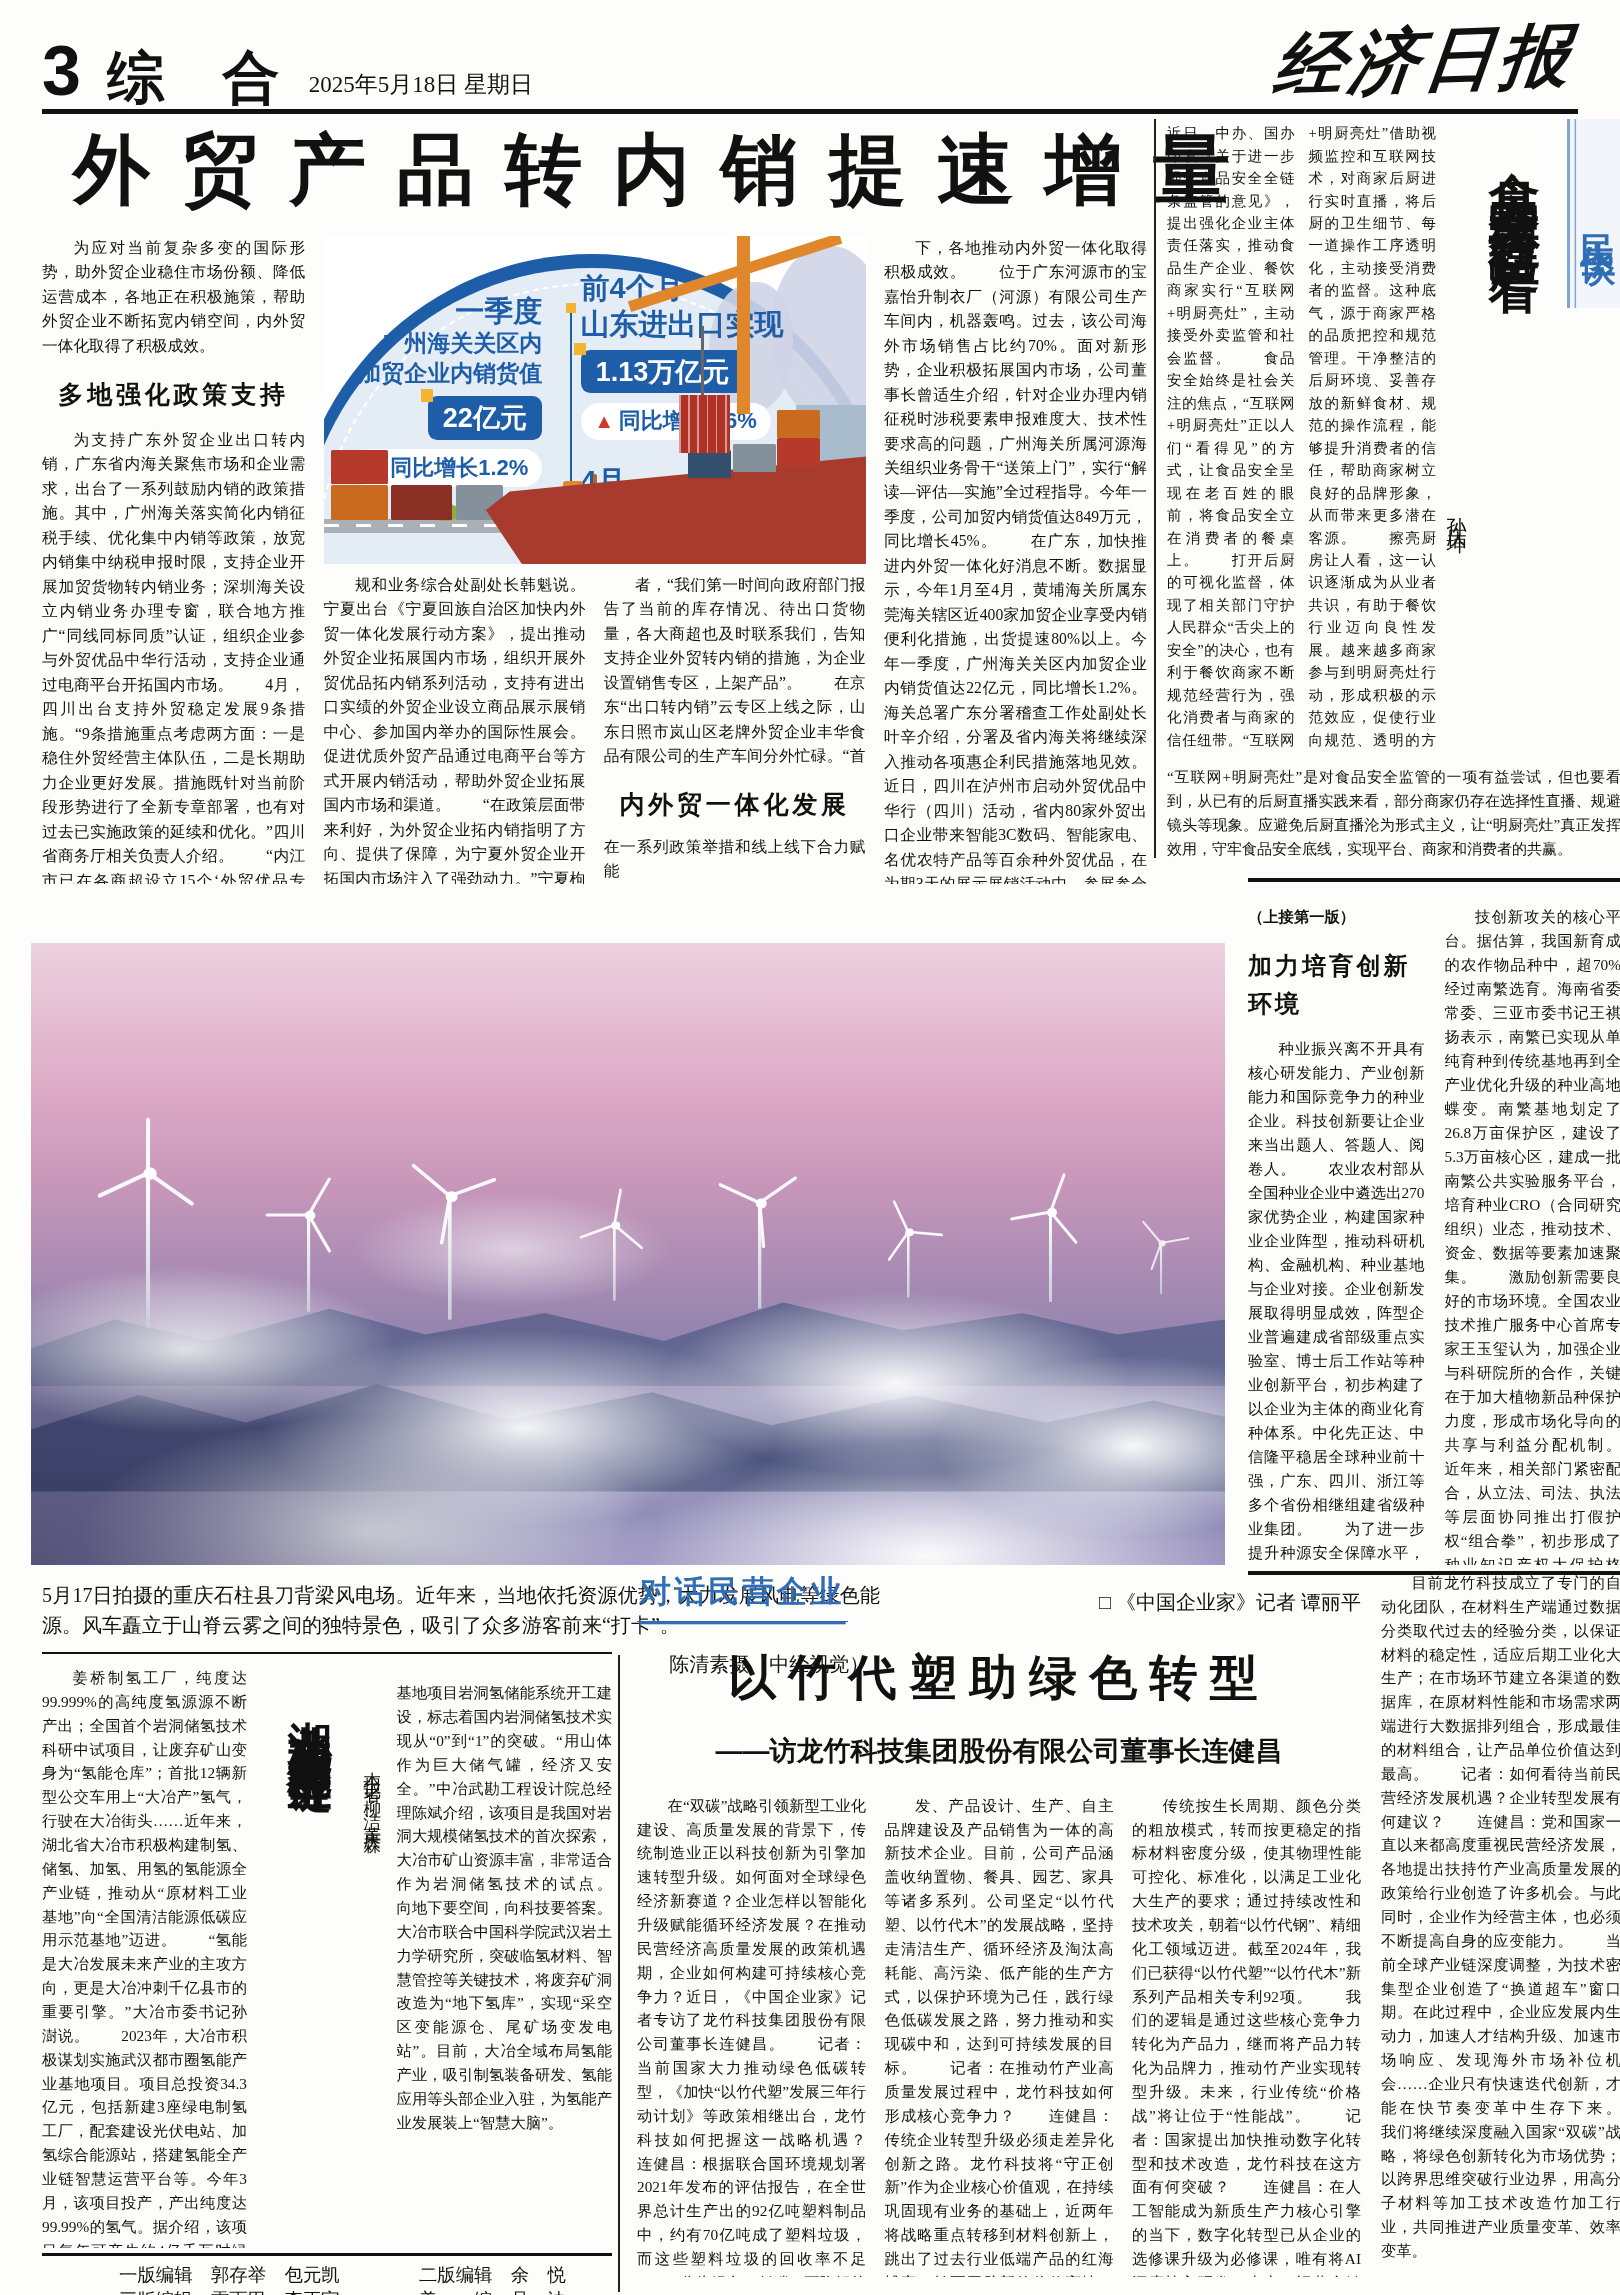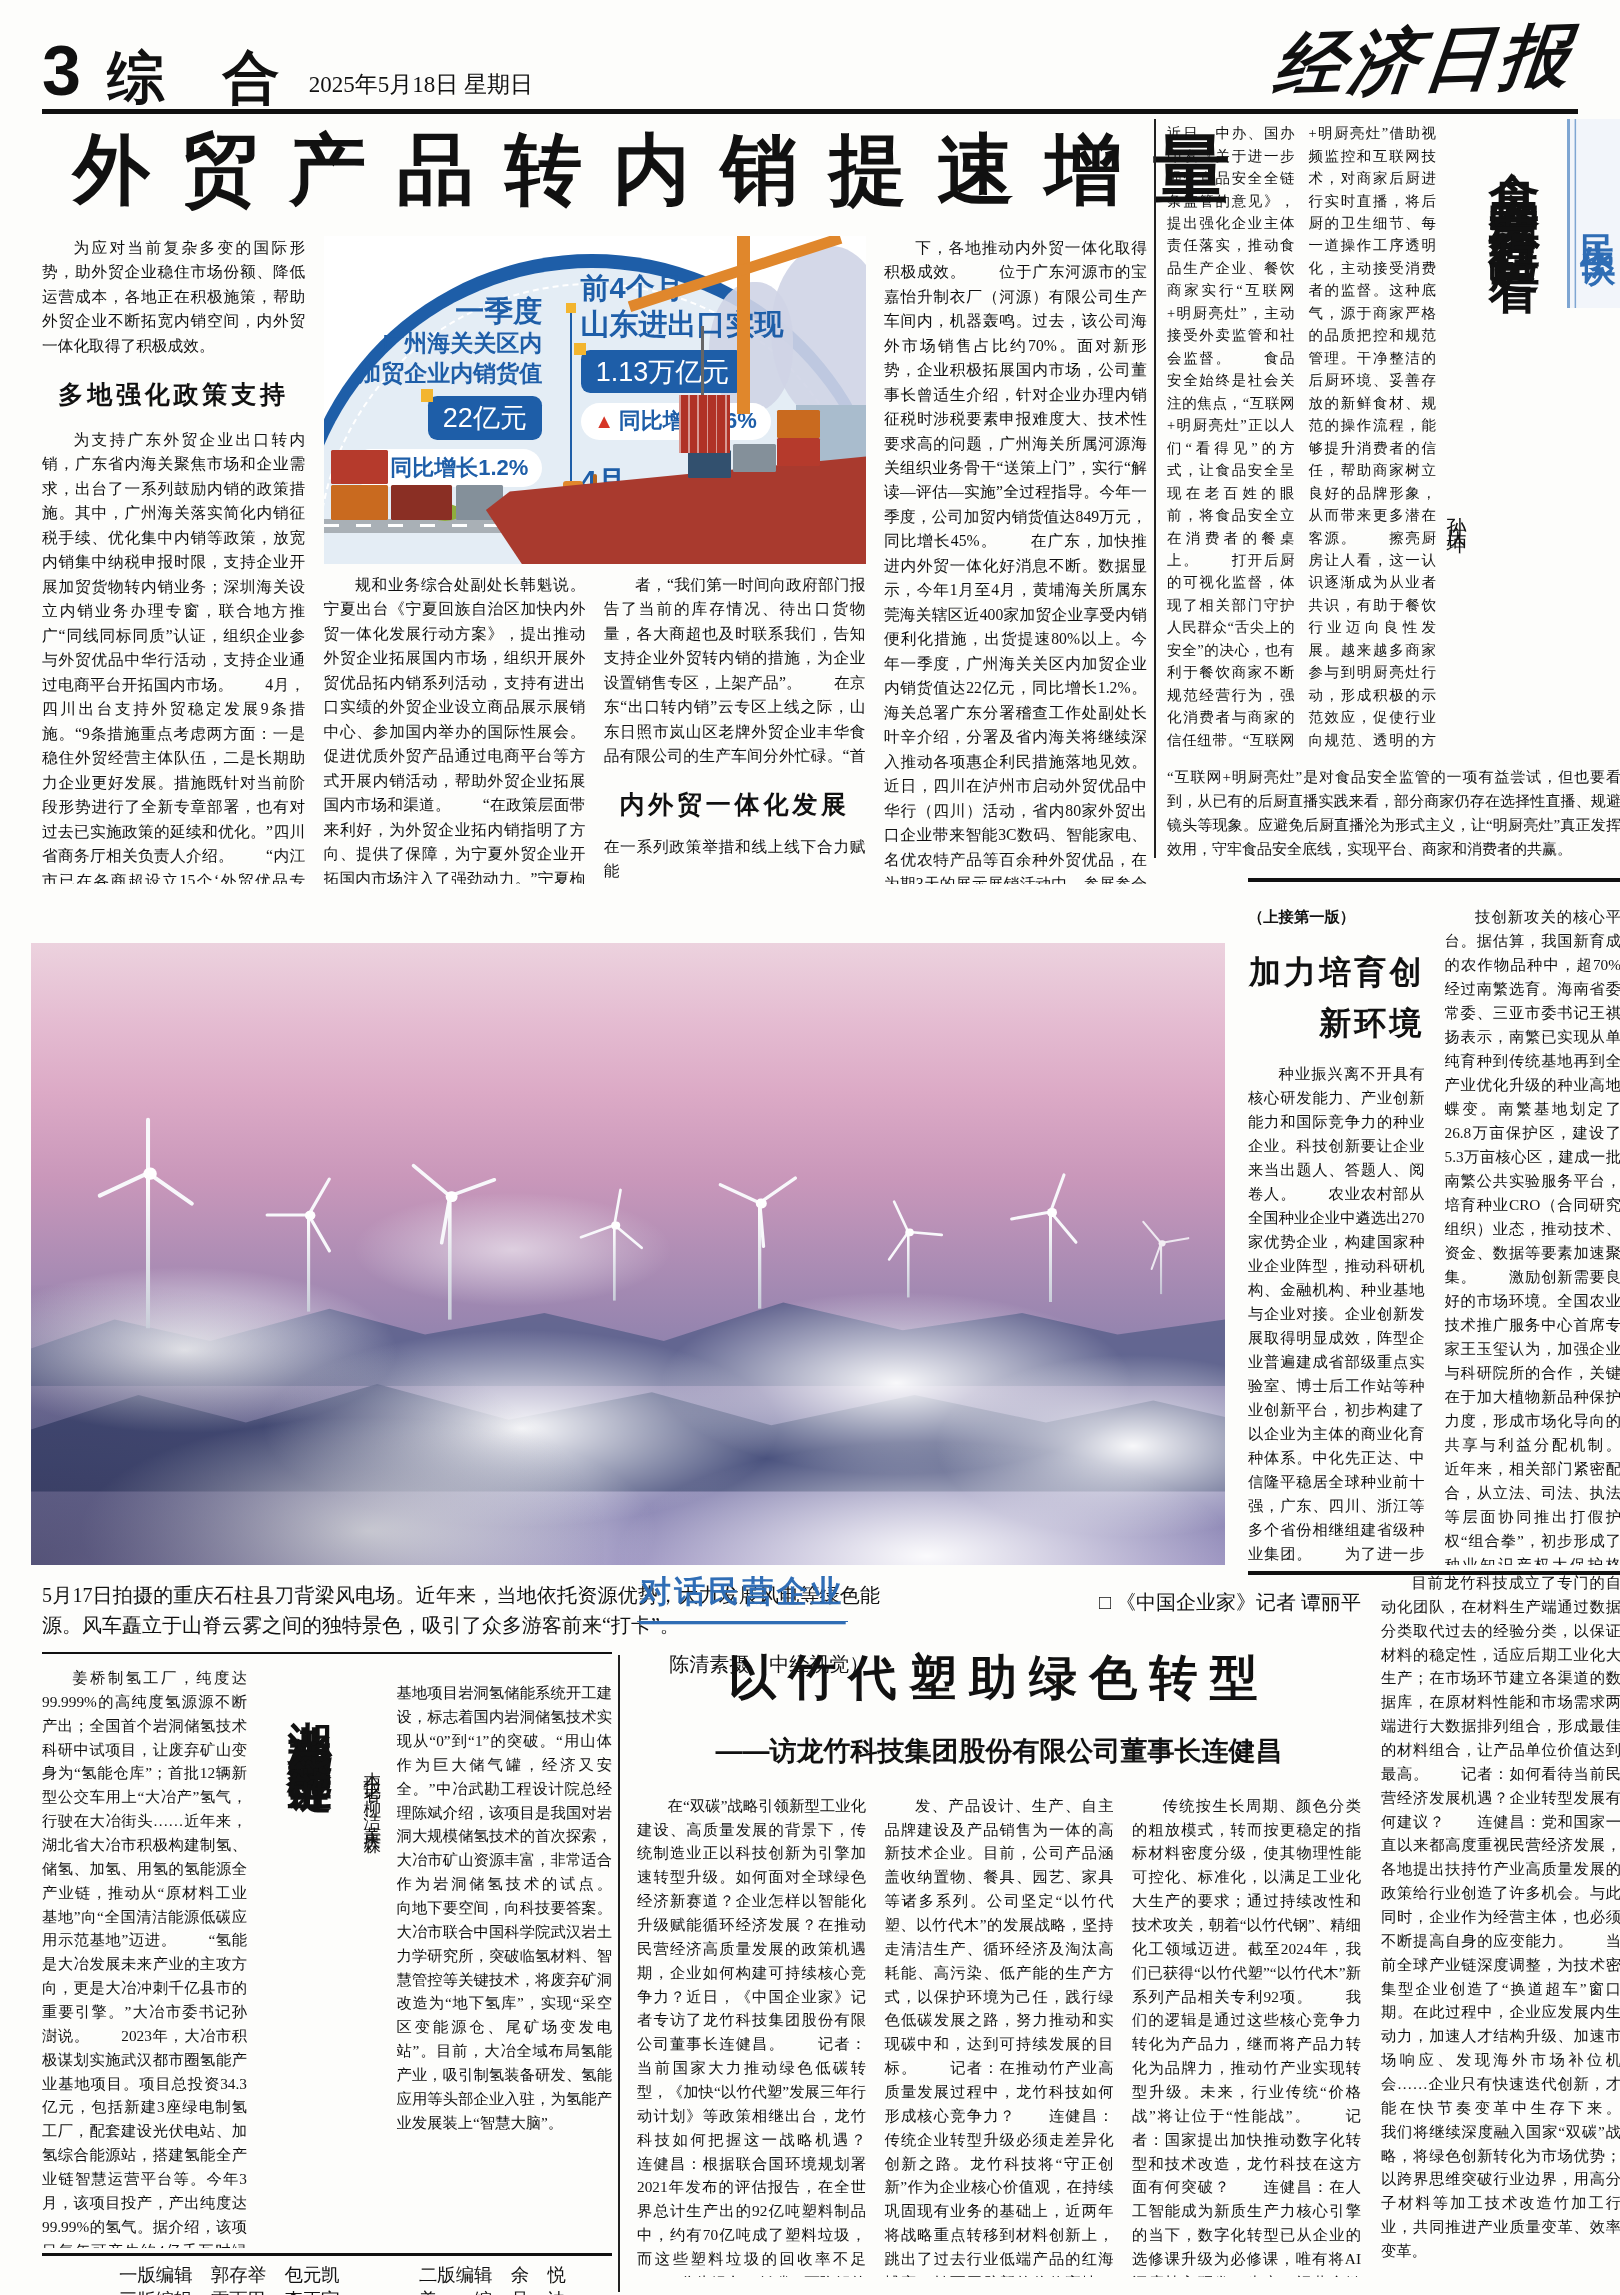--- a/index.html
+++ b/index.html
@@ -35,21 +35,21 @@
   
   .ig{position:relative;height:328px;overflow:hidden;background:#fff;font-family:"Liberation Sans",sans-serif;}
   .ig-domeback{position:absolute;left:-32px;top:18.4px;width:600px;height:600px;border-radius:50%;background:#1e5ea8;}
   .ig-dome{position:absolute;left:-23px;top:32px;width:582px;height:582px;border-radius:50%;background:#e4edf5;}
   .ig-dash{position:absolute;left:-6.1px;top:47px;width:547px;height:547px;border-radius:50%;border:2.3px dashed #ffffff;}
   .igL{position:absolute;left:7.7px;top:57px;width:211px;text-align:right;color:#1e5ea8;font-weight:800;}
   .igR{position:absolute;left:257px;top:34px;width:253px;color:#1e5ea8;font-weight:800;}
   .igR2{position:absolute;left:257px;top:227px;width:253px;color:#1e5ea8;font-weight:800;}
   .ig-period{font-size:29px;line-height:1.25;}
   .ig-line{font-size:23px;line-height:1.3;}
-  .pill-dark{display:inline-block;background:#1e5ea8;color:#fff;font-size:27px;font-weight:400;
+  .pill-dark{display:inline-block;background:#1e5ea8;color:#fff;font-size:27px;font-weight:700;
              padding:3.8px 15.3px;border-radius:9.2px;margin-top:7.7px;position:relative;}
   .pill-dark::before{content:"";position:absolute;left:-6.9px;top:-6.9px;width:12.2px;height:12.2px;background:#f3b52f;}
   .pill-light{display:inline-block;background:#ffffff;color:#1e5ea8;font-size:22px;font-weight:800;
               padding:3.8px 13.8px;border-radius:21.4px;margin-top:9.2px;white-space:nowrap;}
   .tri{color:#d63627;font-size:20px;margin-right:4.6px;}
   .cn-v{position:absolute;left:246px;top:73px;width:2.3px;height:182px;background:#1e5ea8;}
   .cn-h{position:absolute;left:246px;top:253px;width:227px;height:2.3px;background:#1e5ea8;}
   .sq{position:absolute;width:10.7px;height:10.7px;background:#f3b52f;}
   .road{position:absolute;left:0;bottom:31px;width:100%;height:13.8px;background:#a9b0b6;}
   .roaddash{position:absolute;left:0;bottom:37px;width:100%;height:2.3px;
@@ -82,21 +82,21 @@
             padding-top:10.7px;text-align:center;letter-spacing:7.7px;}
   .ms-footer{position:absolute;left:0;bottom:0;width:100%;height:93px;font-size:15px;line-height:1.6;
              text-align:justify;overflow:hidden;}
 
   
   .hr-1{position:absolute;left:1248px;top:878px;width:373px;height:3.8px;background:#111;}
   .continued{position:absolute;left:1248px;top:905px;width:373px;height:660px;display:flex;gap:20px;}
   .cc{flex:1;font-size:15.3px;line-height:1.57;text-align:justify;overflow:hidden;}
   .cc p{margin:0;text-indent:2em;}
   .cc .lead{text-indent:0;font-weight:700;}
-  .c-sub{font-family:"Liberation Sans",sans-serif;font-weight:900;font-size:32px;text-align:right;
+  .c-sub{font-family:"Liberation Sans",sans-serif;font-weight:900;font-size:24px;text-align:left;
          letter-spacing:3.1px;margin:18.4px 0 13.8px;}
   .hr-2{position:absolute;left:1248px;top:1571px;width:373px;height:3.8px;background:#111;}
 
   
   .photo{position:absolute;left:31px;top:943px;width:1194px;height:622px;overflow:hidden;
          background:linear-gradient(180deg,#ecd2de 0%,#e5bdd2 12%,#dcaac6 24%,#c997ba 38%,#ab8cb4 52%,#8e82ad 66%,#7b7aa6 78%,#8a86b3 90%,#9b93c0 100%);}
   .mtn{position:absolute;left:0;width:100%;}
   .mtn1{top:54%;height:107px;background:#575f8a;opacity:.8;
         clip-path:polygon(0 65%,7% 38%,15% 58%,25% 28%,33% 52%,43% 32%,53% 58%,63% 22%,73% 48%,83% 32%,91% 52%,100% 38%,100% 100%,0 100%);}
   .mtn2{top:66%;height:138px;background:#414a75;opacity:.85;

